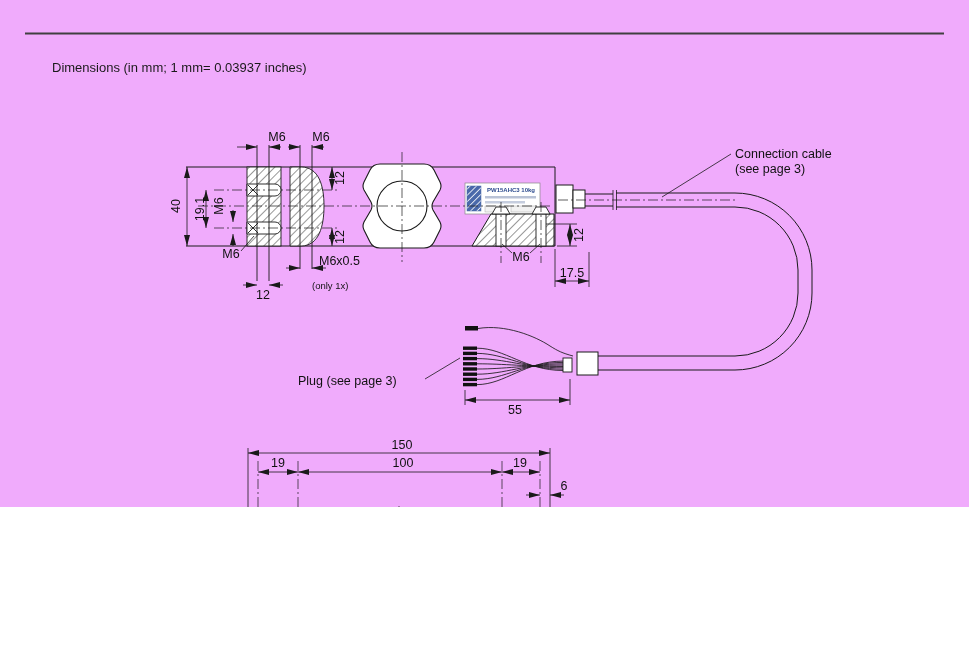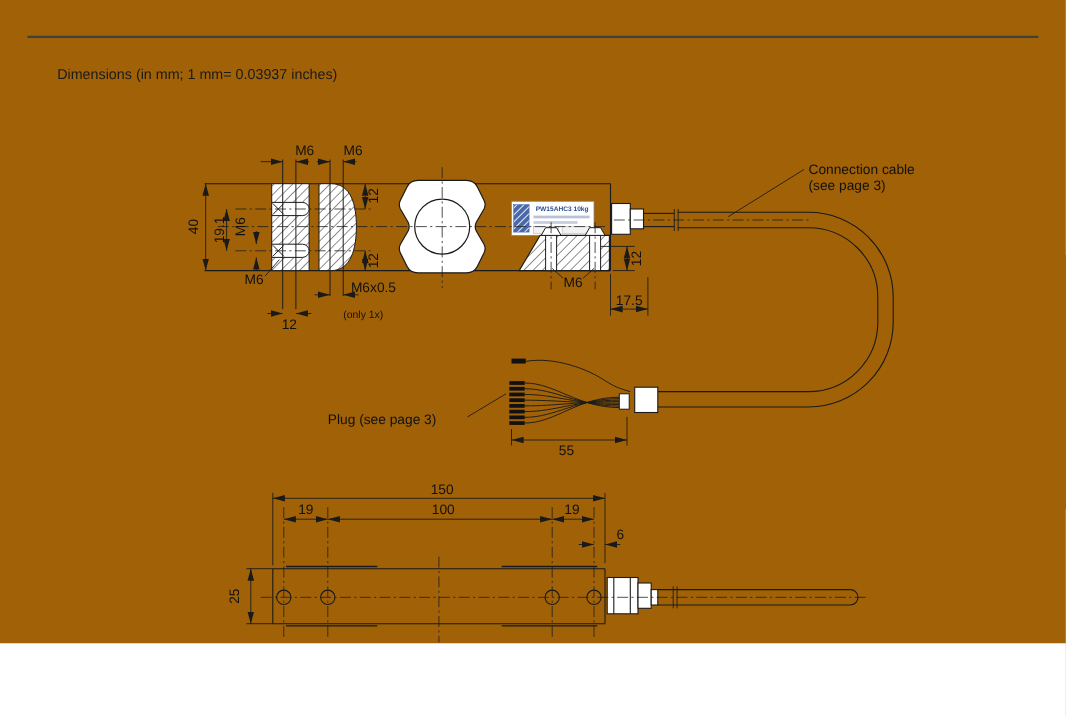--- a/index.html
+++ b/index.html
@@ -1,16 +1,16 @@
 <!DOCTYPE html>
 <html><head>
 <meta charset="utf-8">
 <style>
   html,body{margin:0;padding:0;background:#ffffff;}
-  .stage{position:relative;width:969px;height:585px;background:#a16207;overflow:hidden;
+  .stage{position:relative;width:969px;height:507px;background:#f0abfc;overflow:hidden;
          font-family:"Liberation Sans", sans-serif;}
   svg{position:absolute;left:0;top:0;}
   .ln{stroke:#1a1a1a;stroke-width:1;fill:none;}
   .thin{stroke-width:0.8;}
   .dim{stroke:#1a1a1a;stroke-width:0.8;fill:none;}
   .cl{stroke:#1a1a1a;stroke-width:0.7;fill:none;stroke-dasharray:10 3 2 3;}
   .dimtxt{font:12.5px "Liberation Sans", sans-serif;fill:#111;}
   .notetxt{font:13px "Liberation Sans", sans-serif;fill:#1a1a1a;}
   .smalltxt{font:9.5px "Liberation Sans", sans-serif;fill:#111;}
   .labeltxt{font:bold 6px "Liberation Sans", sans-serif;fill:#2d4b8e;}

